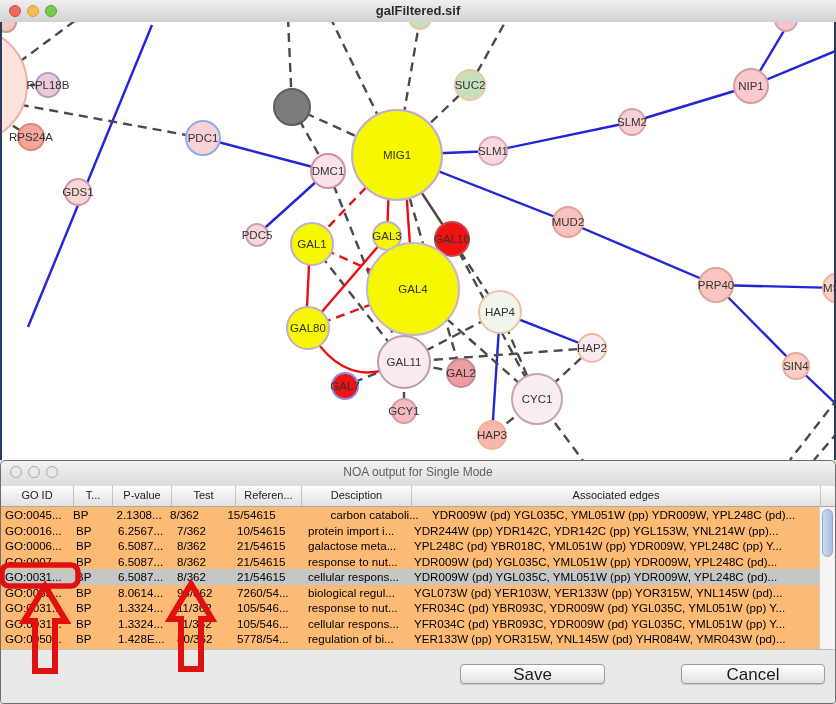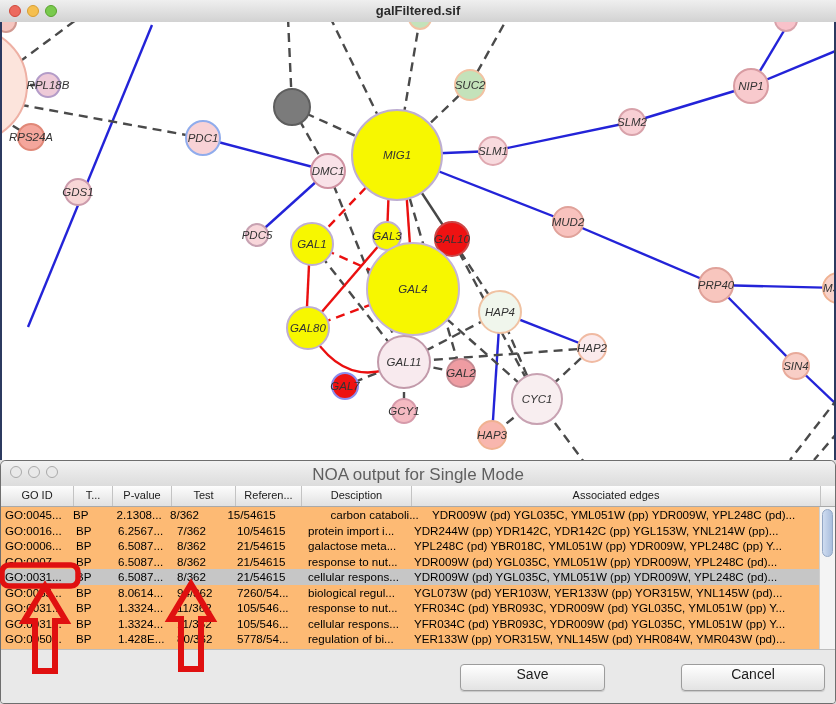--- a/index.html
+++ b/index.html
@@ -9,49 +9,49 @@
   .win-top{position:absolute;left:0;top:0;width:836px;height:460px;background:#a16207;}
   .titlebar{position:absolute;left:0;top:0;width:100%;height:22px;
     background:linear-gradient(#efefef,#d2d2d2);border-bottom:1px solid #9a9a9a;}
   .titlebar .title{position:absolute;left:0;right:0;top:3px;text-align:center;
     font-size:13px;font-weight:bold;color:#2b2b2b;}
   .tl{position:absolute;top:5px;width:12px;height:12px;border-radius:50%;box-sizing:border-box;}
   .tl.red{left:9px;background:#ec6a5e;border:1px solid #d0493c;}
   .tl.yel{left:27px;background:#f5bf4f;border:1px solid #d89e33;}
   .tl.grn{left:45px;background:#79ca4d;border:1px solid #59a32e;}
   .netcanvas{position:absolute;left:0;top:22px;width:832px;height:438px;background:#fff;
-    border-left:2px solid #2c3a60;border-right:2px solid #2c3a60;overflow:hidden;font-style:italic;}
+    border-left:2px solid #2c3a60;border-right:2px solid #2c3a60;overflow:hidden;}
   .netcanvas svg{position:absolute;left:0;top:0;}
   .nodelabel{font-size:11.5px;fill:#333;}
   
   .win-noa{position:absolute;left:0;top:460px;width:836px;height:244px;box-sizing:border-box;
     background:#e9e9e9;border:1px solid #6e6e6e;border-radius:6px 6px 4px 4px;overflow:hidden;}
   .noa-titlebar{position:absolute;left:0;top:0;width:100%;height:25px;
     background:linear-gradient(#f2f2f2,#dcdcdc);border-bottom:1px solid #b5b5b5;}
   .noa-titlebar .title{position:absolute;left:0;right:0;top:4px;text-align:center;
-    font-size:17px;color:#5f5f5f;}
+    font-size:12px;color:#5f5f5f;}
   .tl.inactive{background:#e9e9e9;border:1px solid #a9a9a9;}
   .tl.i1{left:9px;} .tl.i2{left:27px;} .tl.i3{left:45px;}
   .thead{position:absolute;left:0;top:25px;width:100%;height:20px;
     background:linear-gradient(#fdfdfd,#e1e1e1);border-bottom:1px solid #a9a9a9;
     display:flex;}
   .th{box-sizing:border-box;border-right:1px solid #c3c3c3;font-size:11px;color:#1a1a1a;
     text-align:center;line-height:19px;overflow:hidden;white-space:nowrap;}
   .tbody{position:absolute;left:0;top:46px;width:820px;height:142px;background:#fdba74;overflow:hidden;}
   .trow{display:flex;height:15.5px;line-height:15.2px;font-size:11.6px;color:#000;white-space:nowrap;}
   .trow.sel{background:#c6c6c6;}
   .td{box-sizing:border-box;overflow:hidden;white-space:nowrap;}
   .vscroll{position:absolute;right:0;top:46px;width:16px;height:142px;background:#f4f4f4;
     border-left:1px solid #cfcfcf;box-sizing:border-box;}
   .vthumb{position:absolute;left:2px;top:2px;width:11px;height:48px;border-radius:6px;
     background:linear-gradient(to right,#cfdcf0,#a9bedd);border:1px solid #93a7c5;box-sizing:border-box;}
   .footer{position:absolute;left:0;top:188px;width:100%;height:56px;background:#e9e9e9;
     border-top:1px solid #bdbdbd;}
-  .btn{position:absolute;top:14px;height:27px;border:1px solid #9c9c9c;border-radius:4px;
-    background:linear-gradient(#ffffff,#f2f2f2 45%,#e3e3e3);font-size:14px;color:#1c1c1c;
+  .btn{position:absolute;top:14px;height:20px;border:1px solid #9c9c9c;border-radius:4px;
+    background:linear-gradient(#ffffff,#f2f2f2 45%,#e3e3e3);font-size:17px;color:#1c1c1c;
     text-align:center;line-height:19px;box-sizing:border-box;
     font-family:"Liberation Sans",sans-serif;box-shadow:0 1px 1px rgba(0,0,0,.15);}
   .btn.save{left:459px;width:145px;}
   .btn.cancel{left:680px;width:144px;}
   
   #anno{position:absolute;left:0;top:0;width:836px;height:704px;pointer-events:none;}
 </style>
 </head>
 <body>
 

